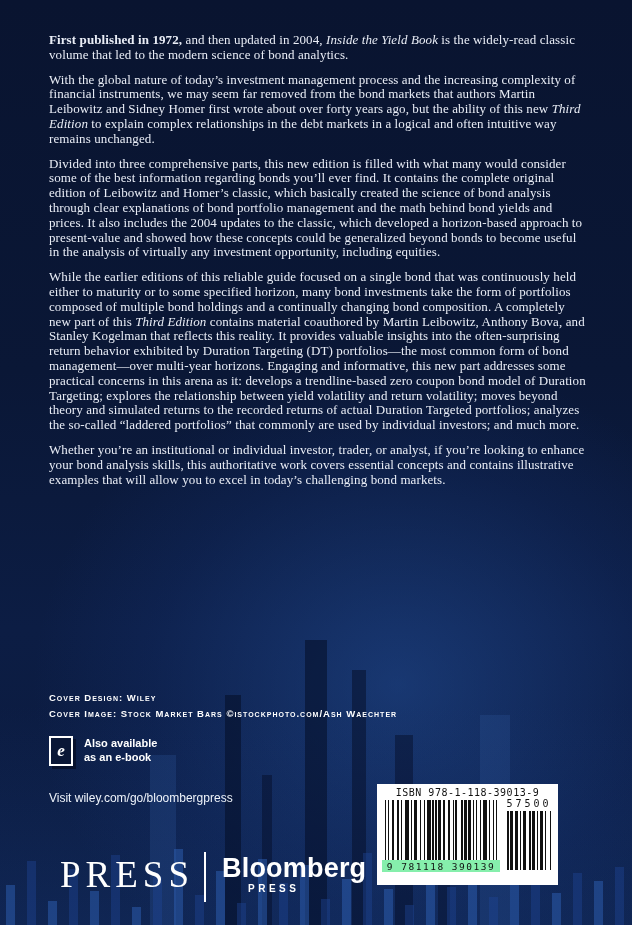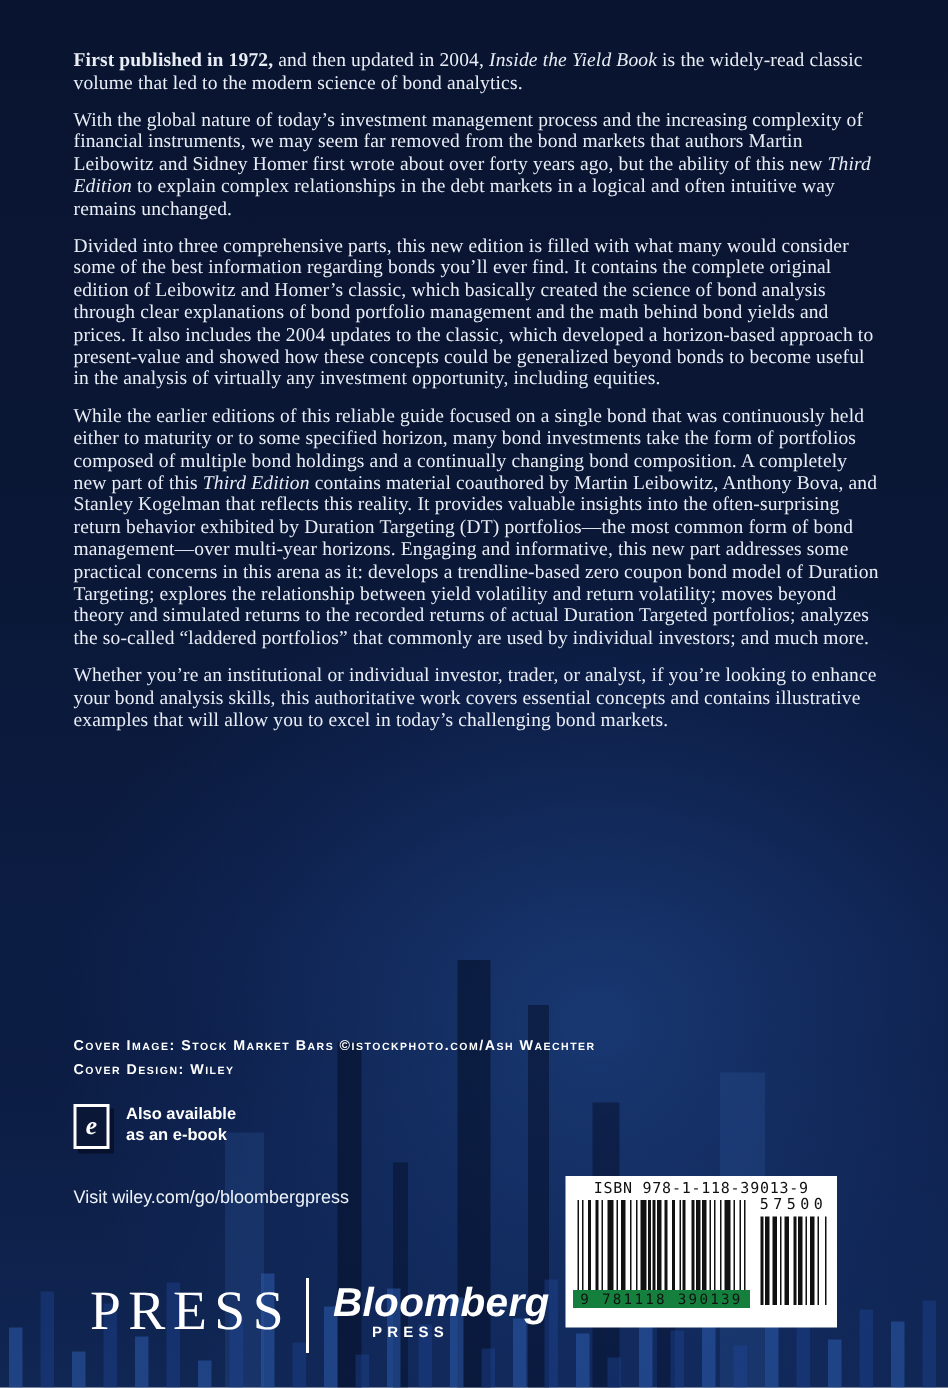--- a/index.html
+++ b/index.html
@@ -55,35 +55,35 @@
   .footer-links{position:absolute;left:49px;top:785px;color:#eef3fa;font-size:12px;line-height:15.5px;}
   .footer-links .visit{margin-top:6px;text-align:right;}
 
   .logos{position:absolute;left:60px;top:851px;display:flex;align-items:flex-start;}
   .wiley{
     font-family:"Liberation Serif","DejaVu Serif",serif;color:#ffffff;
     font-size:37px;letter-spacing:5px;line-height:48px;font-weight:400;
   }
   .logo-divider{width:2px;height:50px;background:#ffffff;margin:1px 16px 0 10px;}
   .bloomberg{color:#ffffff;padding-top:4px;}
-  .bloomberg .bb{font-size:27px;font-weight:bold;line-height:26px;letter-spacing:0.2px;font-style:italic;}
+  .bloomberg .bb{font-size:27px;font-weight:bold;line-height:26px;letter-spacing:0.2px;}
   .bloomberg .press{font-size:10px;font-weight:bold;letter-spacing:3.5px;margin-top:2px;margin-left:2px;padding-left:24px;}
 
   .barcode-box{
     position:absolute;left:377px;top:784px;width:181px;height:101px;
     background:#ffffff;color:#111111;
     font-family:"DejaVu Sans Mono","Liberation Mono",monospace;
   }
   .isbn{position:absolute;top:3px;left:0;right:0;text-align:center;font-size:10px;letter-spacing:0.5px;}
   .bars-main{position:absolute;left:8px;top:16px;width:112px;height:70px;display:flex;}
   .bars-addon{position:absolute;left:130px;top:27px;width:44px;height:59px;display:flex;}
   .bars-main div,.bars-addon div{height:100%;}
   .price{position:absolute;left:126px;top:14px;width:52px;text-align:center;font-size:10px;letter-spacing:3px;}
   .ean-digits{
-    position:absolute;left:5px;top:76px;width:118px;background:#15803d;
+    position:absolute;left:5px;top:76px;width:118px;background:#86efac;
     font-size:9.5px;letter-spacing:1.5px;text-align:center;padding-top:1px;
   }
 </style>
 </head>
 <body>
 
 <div class="cover">
 
   <div class="bg-glow"></div>
   <div class="bg-haze"></div>
@@ -132,22 +132,22 @@
 
   <div class="copy">
     <p><b>First published in 1972,</b><span> and then updated in 2004, </span><i>Inside the Yield Book</i><span> is the widely-read classic volume that led to the modern science of bond analytics.</span></p>
     <p><span>With the global nature of today’s investment management process and the increasing complexity of financial instruments, we may seem far removed from the bond markets that authors Martin Leibowitz and Sidney Homer first wrote about over forty years ago, but the ability of this new </span><i>Third Edition</i><span> to explain complex relationships in the debt markets in a logical and often intuitive way remains unchanged.</span></p>
     <p><span>Divided into three comprehensive parts, this new edition is filled with what many would consider some of the best information regarding bonds you’ll ever find. It contains the complete original edition of Leibowitz and Homer’s classic, which basically created the science of bond analysis through clear explanations of bond portfolio management and the math behind bond yields and prices. It also includes the 2004 updates to the classic, which developed a horizon-based approach to present-value and showed how these concepts could be generalized beyond bonds to become useful in the analysis of virtually any investment opportunity, including equities.</span></p>
     <p><span>While the earlier editions of this reliable guide focused on a single bond that was continuously held either to maturity or to some specified horizon, many bond investments take the form of portfolios composed of multiple bond holdings and a continually changing bond composition. A completely new part of this </span><i>Third Edition</i><span> contains material coauthored by Martin Leibowitz, Anthony Bova, and Stanley Kogelman that reflects this reality. It provides valuable insights into the often-surprising return behavior exhibited by Duration Targeting (DT) portfolios—the most common form of bond management—over multi-year horizons. Engaging and informative, this new part addresses some practical concerns in this arena as it: develops a trendline-based zero coupon bond model of Duration Targeting; explores the relationship between yield volatility and return volatility; moves beyond theory and simulated returns to the recorded returns of actual Duration Targeted portfolios; analyzes the so-called “laddered portfolios” that commonly are used by individual investors; and much more.</span></p>
     <p><span>Whether you’re an institutional or individual investor, trader, or analyst, if you’re looking to enhance your bond analysis skills, this authoritative work covers essential concepts and contains illustrative examples that will allow you to excel in today’s challenging bond markets.</span></p>
   </div>
 
   <div class="credits">
+    <div>Cover Design: Wiley</div>
     <div>Cover Image: Stock Market Bars ©istockphoto.com/Ash Waechter</div>
-    <div>Cover Design: Wiley</div>
   </div>
 
   <div class="ebook">
     <div class="ebook-icon">
         <span>e</span>
       </div>
     <div class="ebook-text">
       <div>Also available</div>
       <div>as an e-book</div>
     </div>

